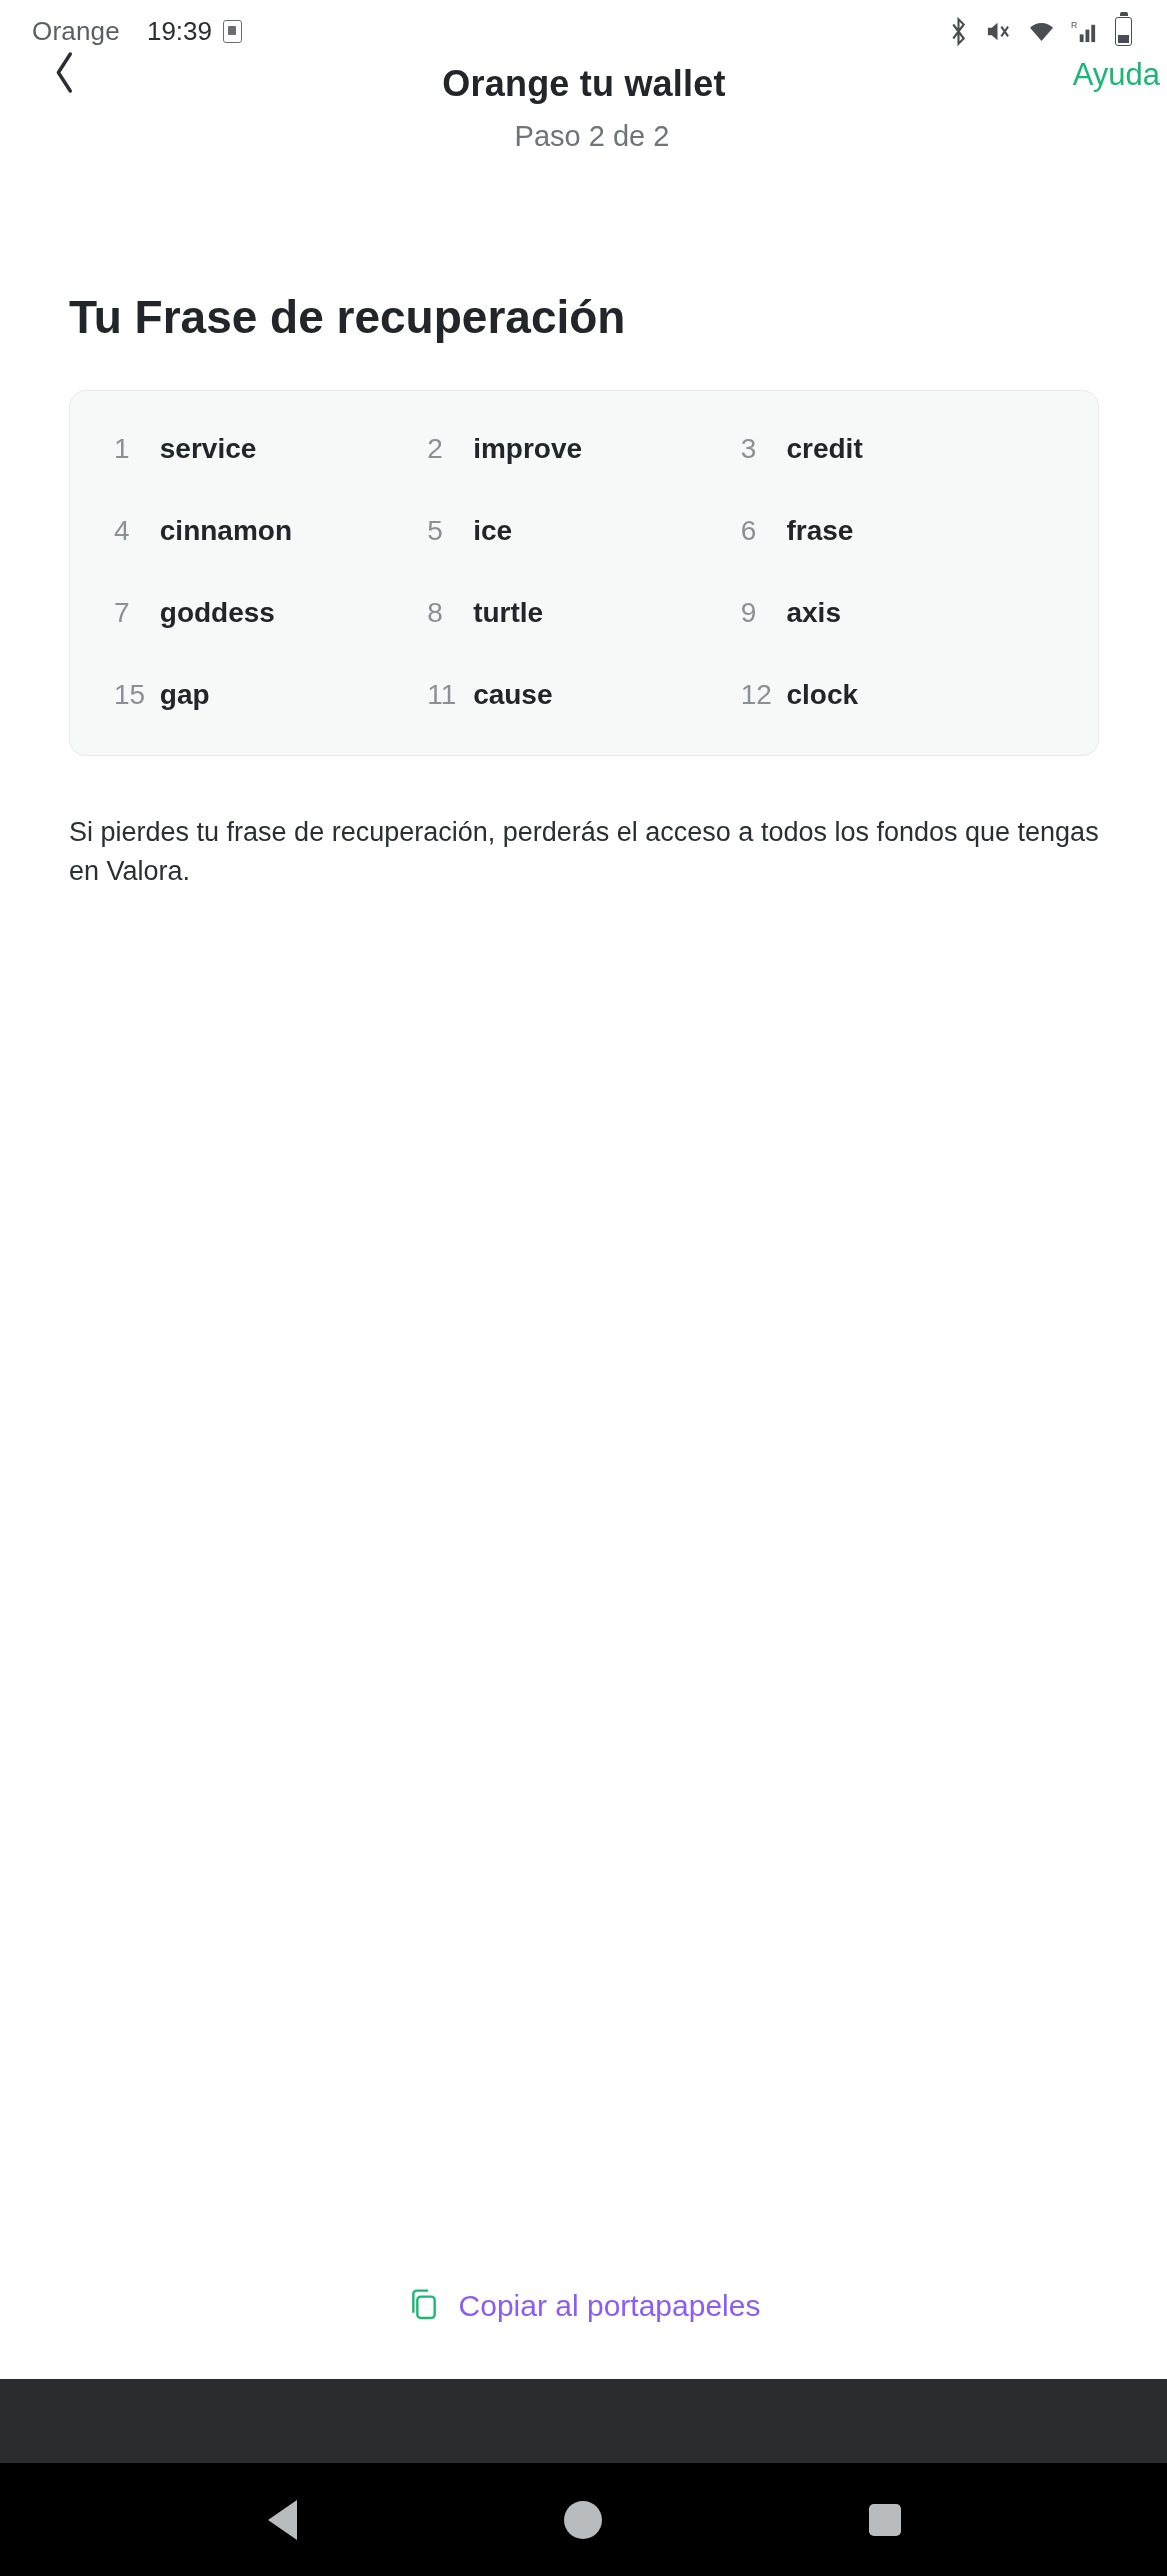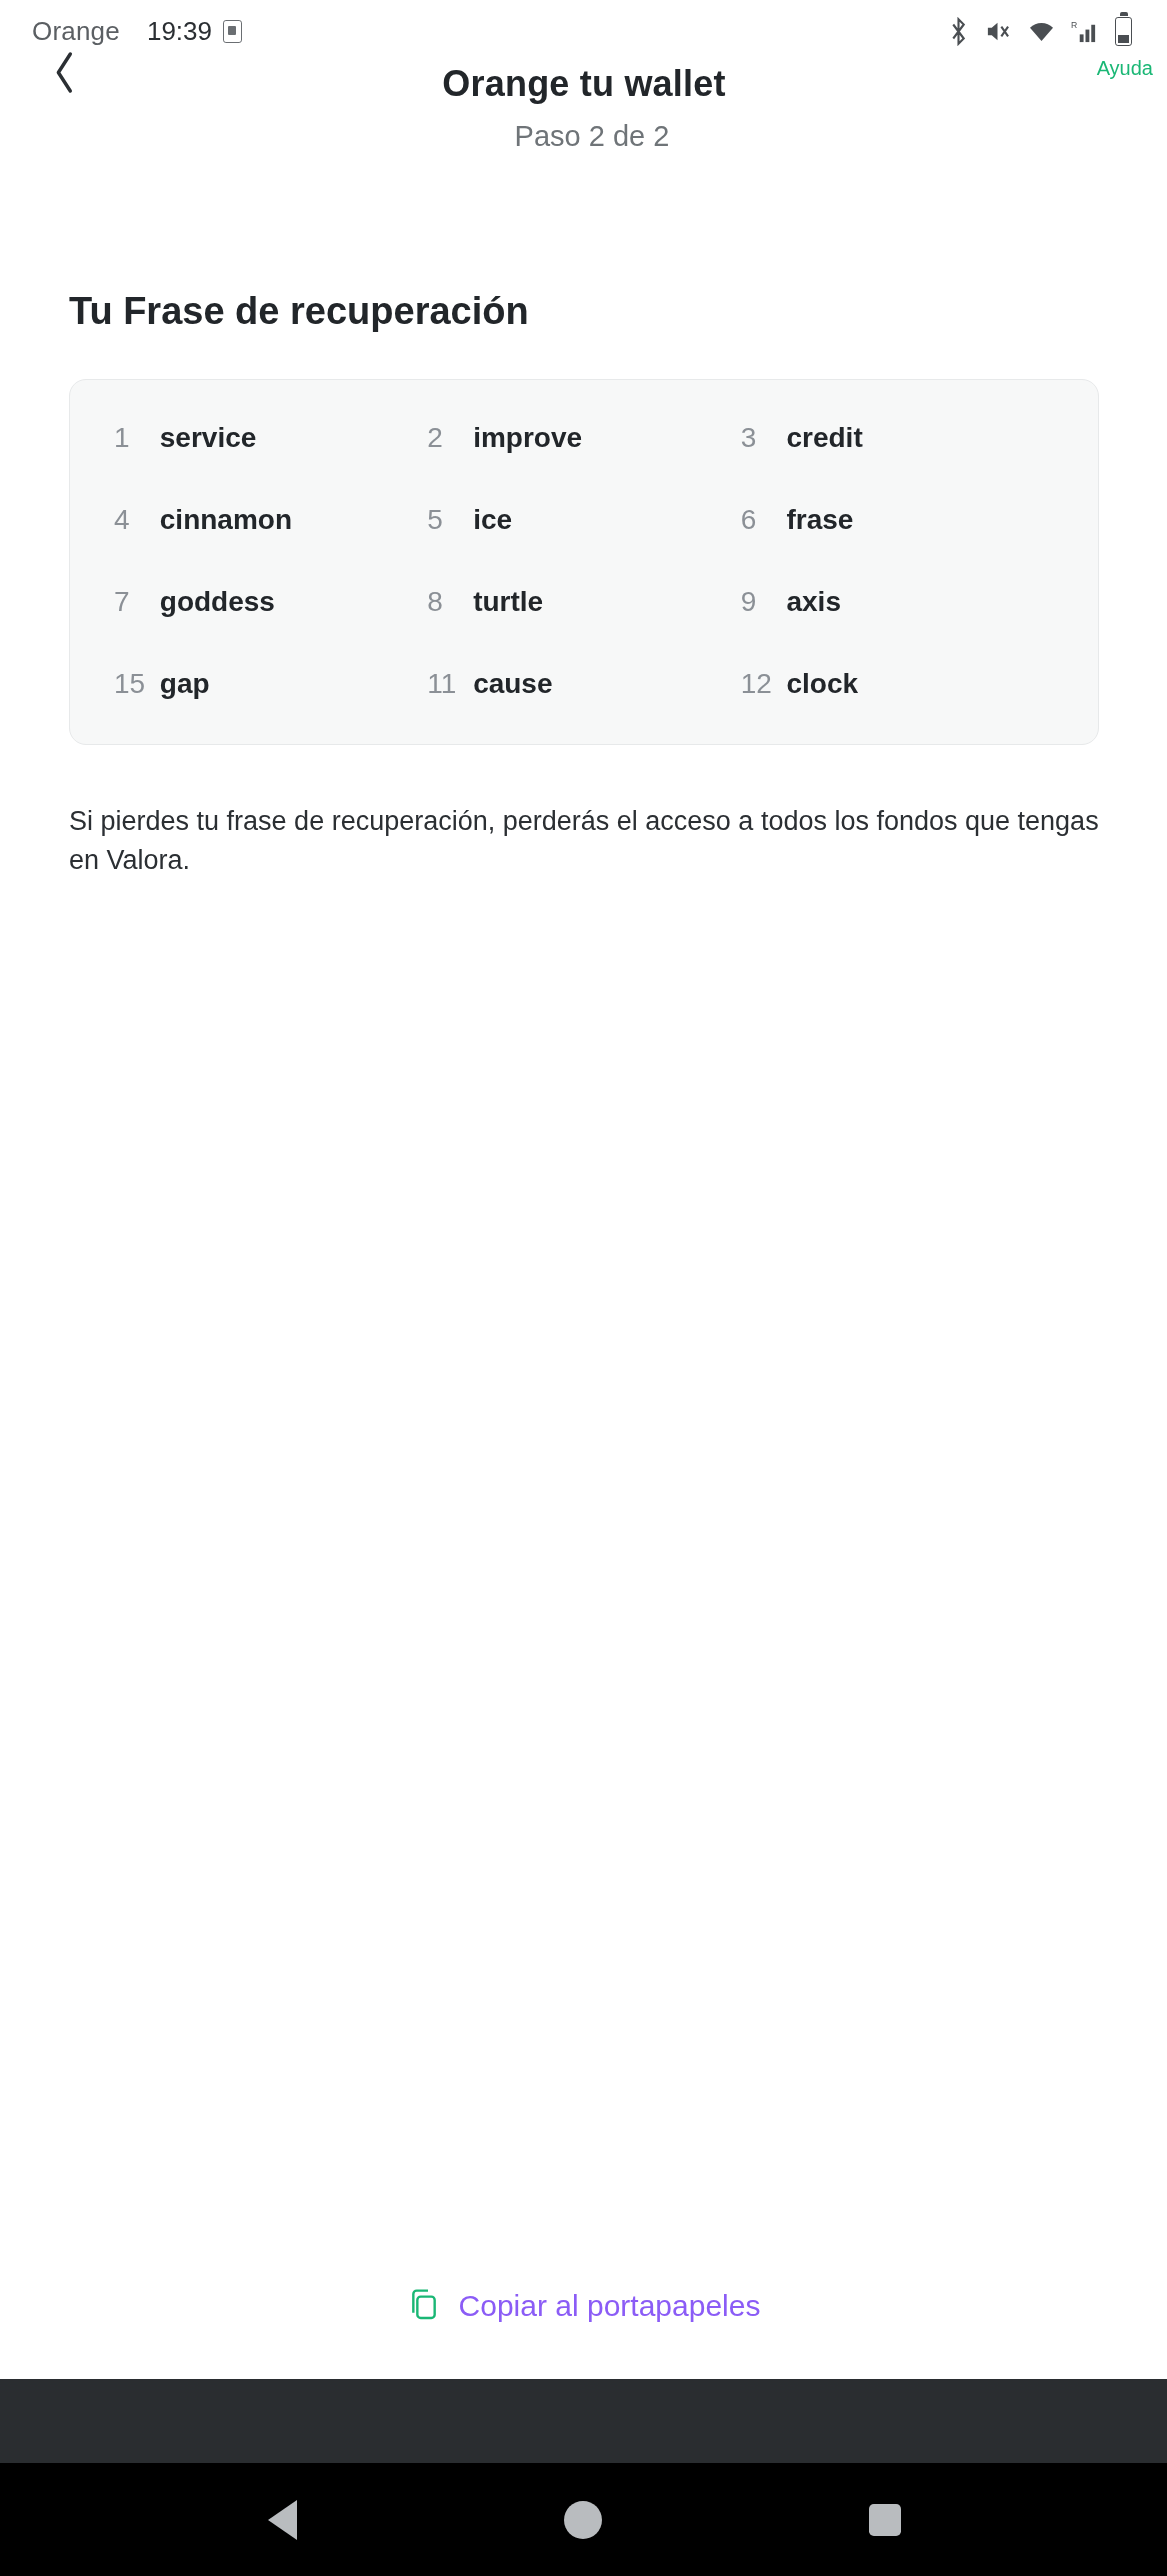--- a/index.html
+++ b/index.html
@@ -82,22 +82,22 @@
   }
   .back-btn {
     position: absolute;
     left: 38px; top: -17px;
     width: 53px; height: 53px;
     display: flex; align-items: center; justify-content: center;
     color: #2b2f33;
   }
   .help-link {
     position: absolute;
-    right: 15px; top: -5.7px;
-    font-size: 20px;
+    right: 8px; top: -5.7px;
+    font-size: 31px;
     color: #1ab775;
   }
   .title {
     text-align: center;
     font-size: 36px;
     font-weight: 700;
     color: #22262a;
     letter-spacing: 0.2px;
   }
   .subtitle {
@@ -110,21 +110,21 @@
 
   
   .content {
     flex: 1 1 auto;
     display: flex;
     flex-direction: column;
     padding: 0 69px;
     position: relative;
   }
   .section-title {
-    font-size: 38px;
+    font-size: 46px;
     font-weight: 700;
     color: #22262a;
     margin-top: 120px;
   }
   .phrase-card {
     margin-top: 46px;
     background: #f7f8f8;
     border: 1px solid #e7e9ea;
     border-radius: 17px;
     padding: 42px 44px 44px 44px;

